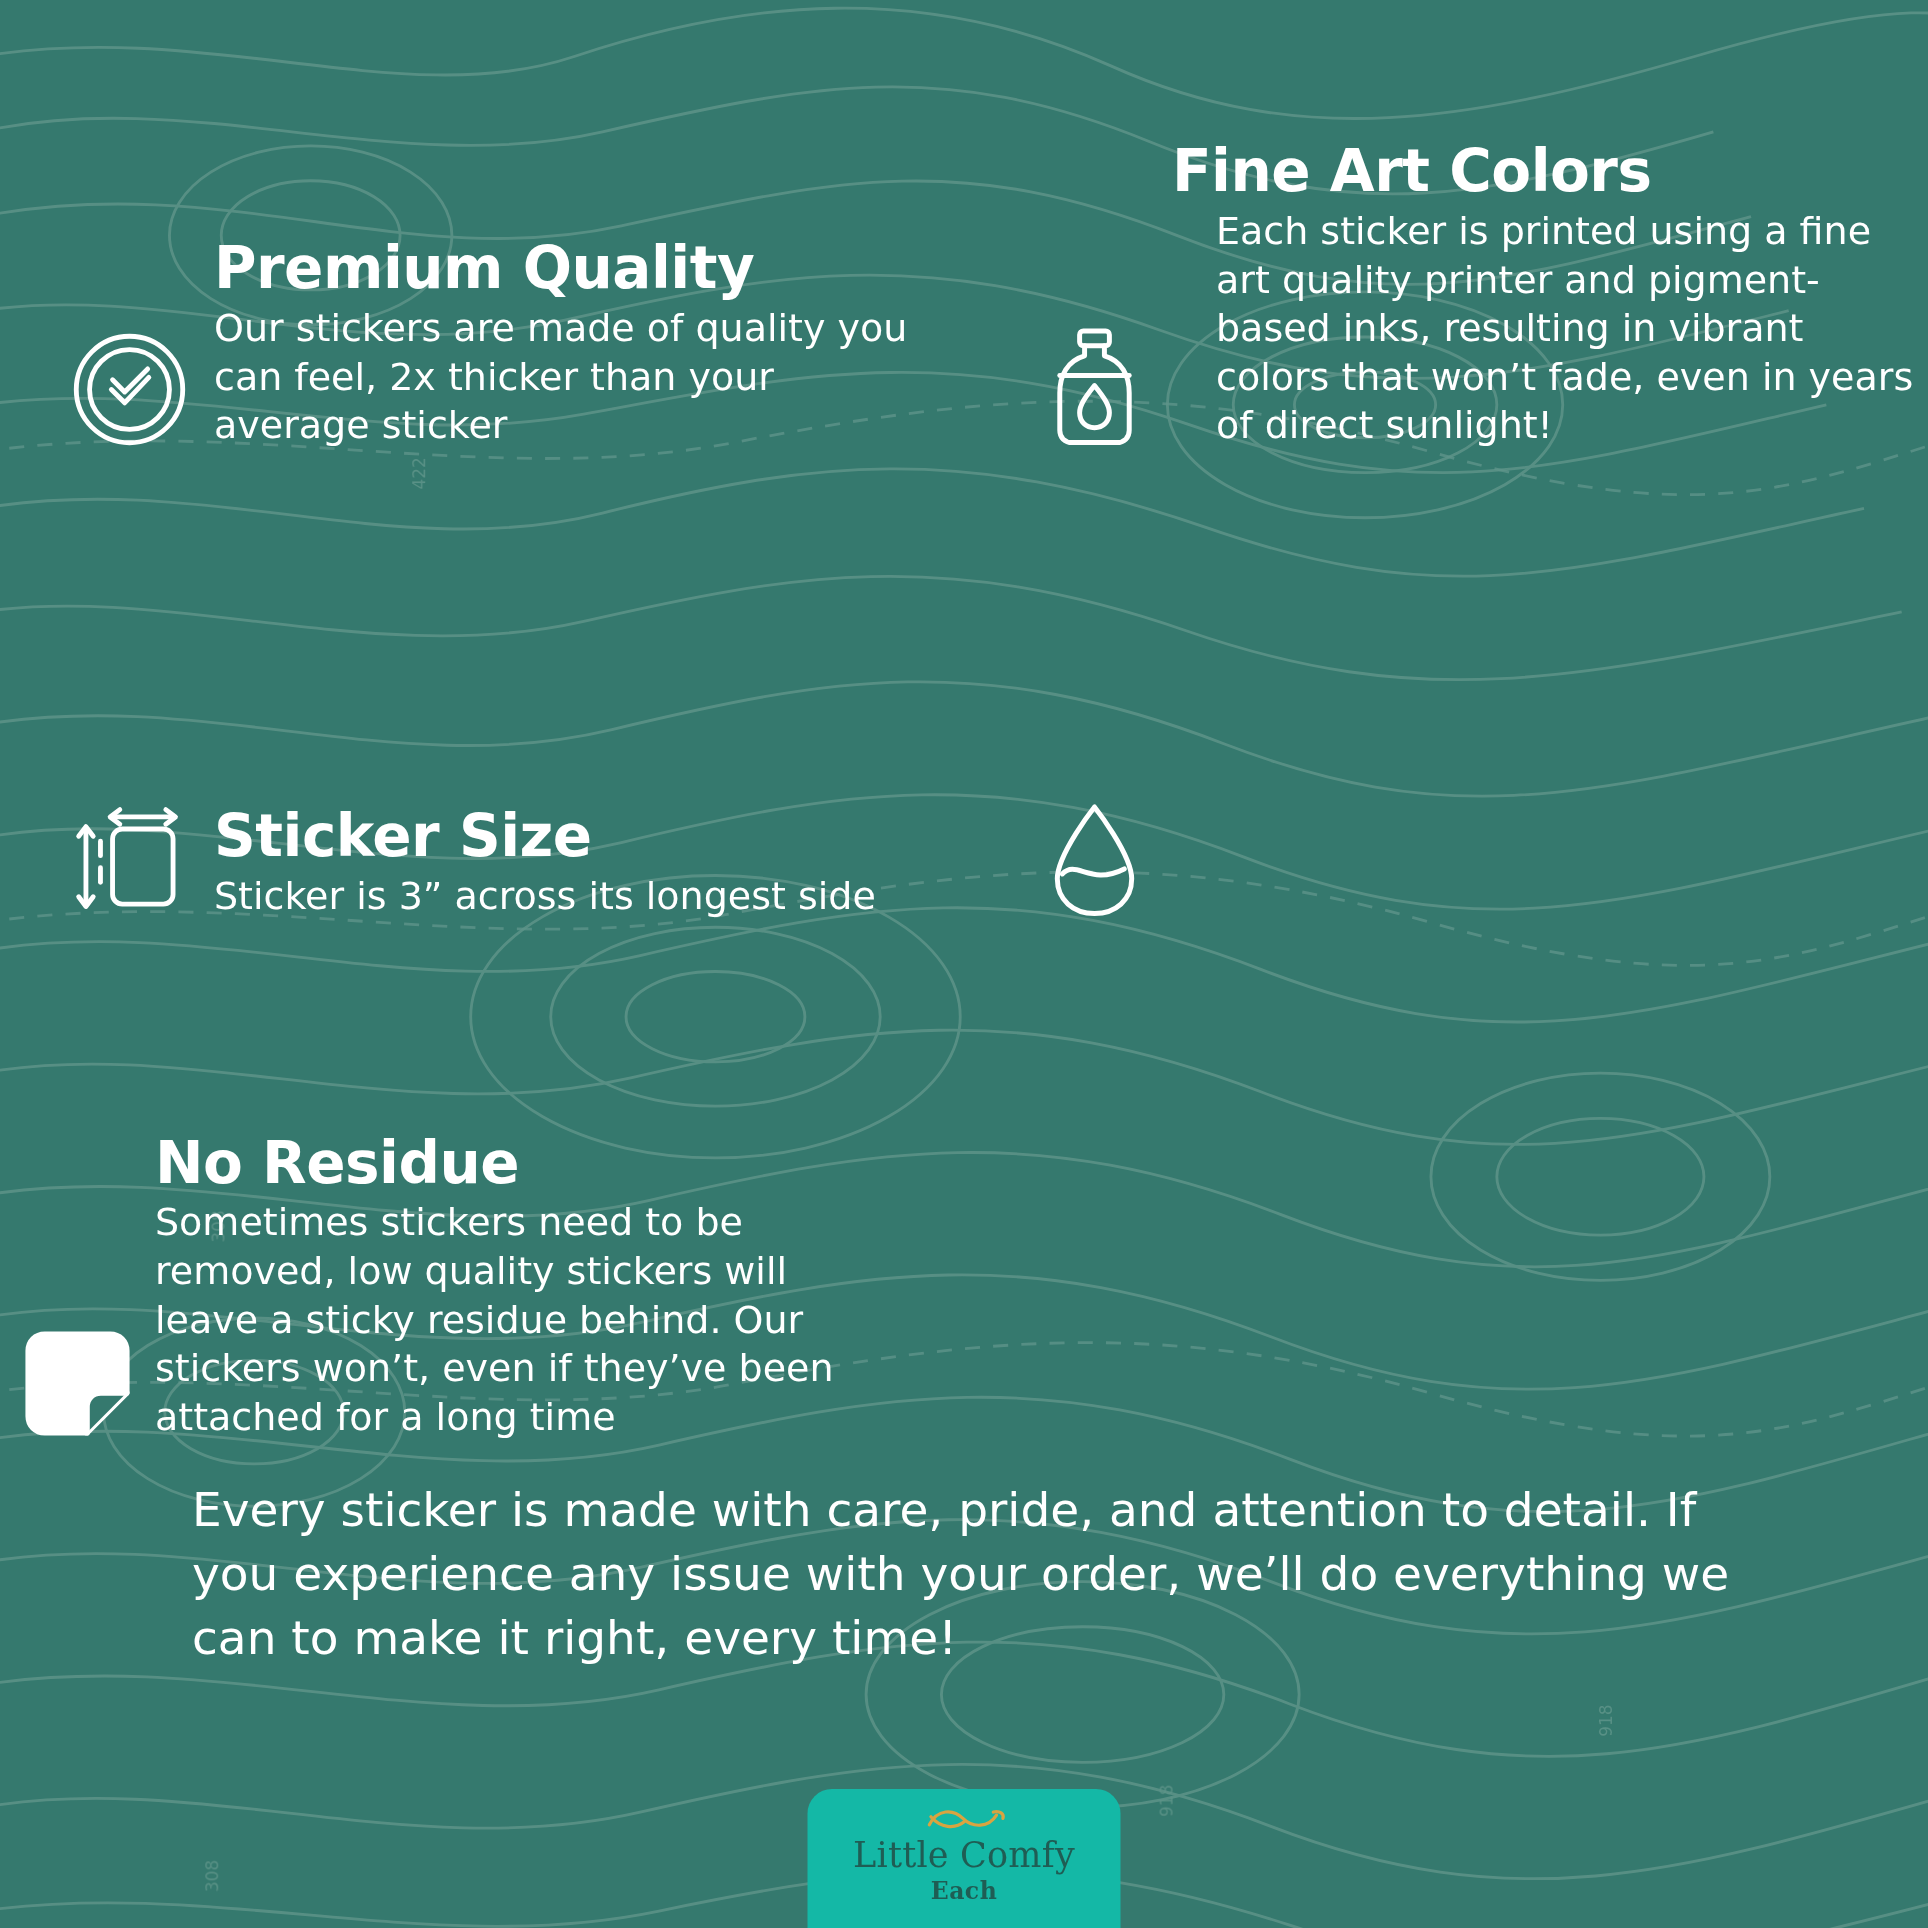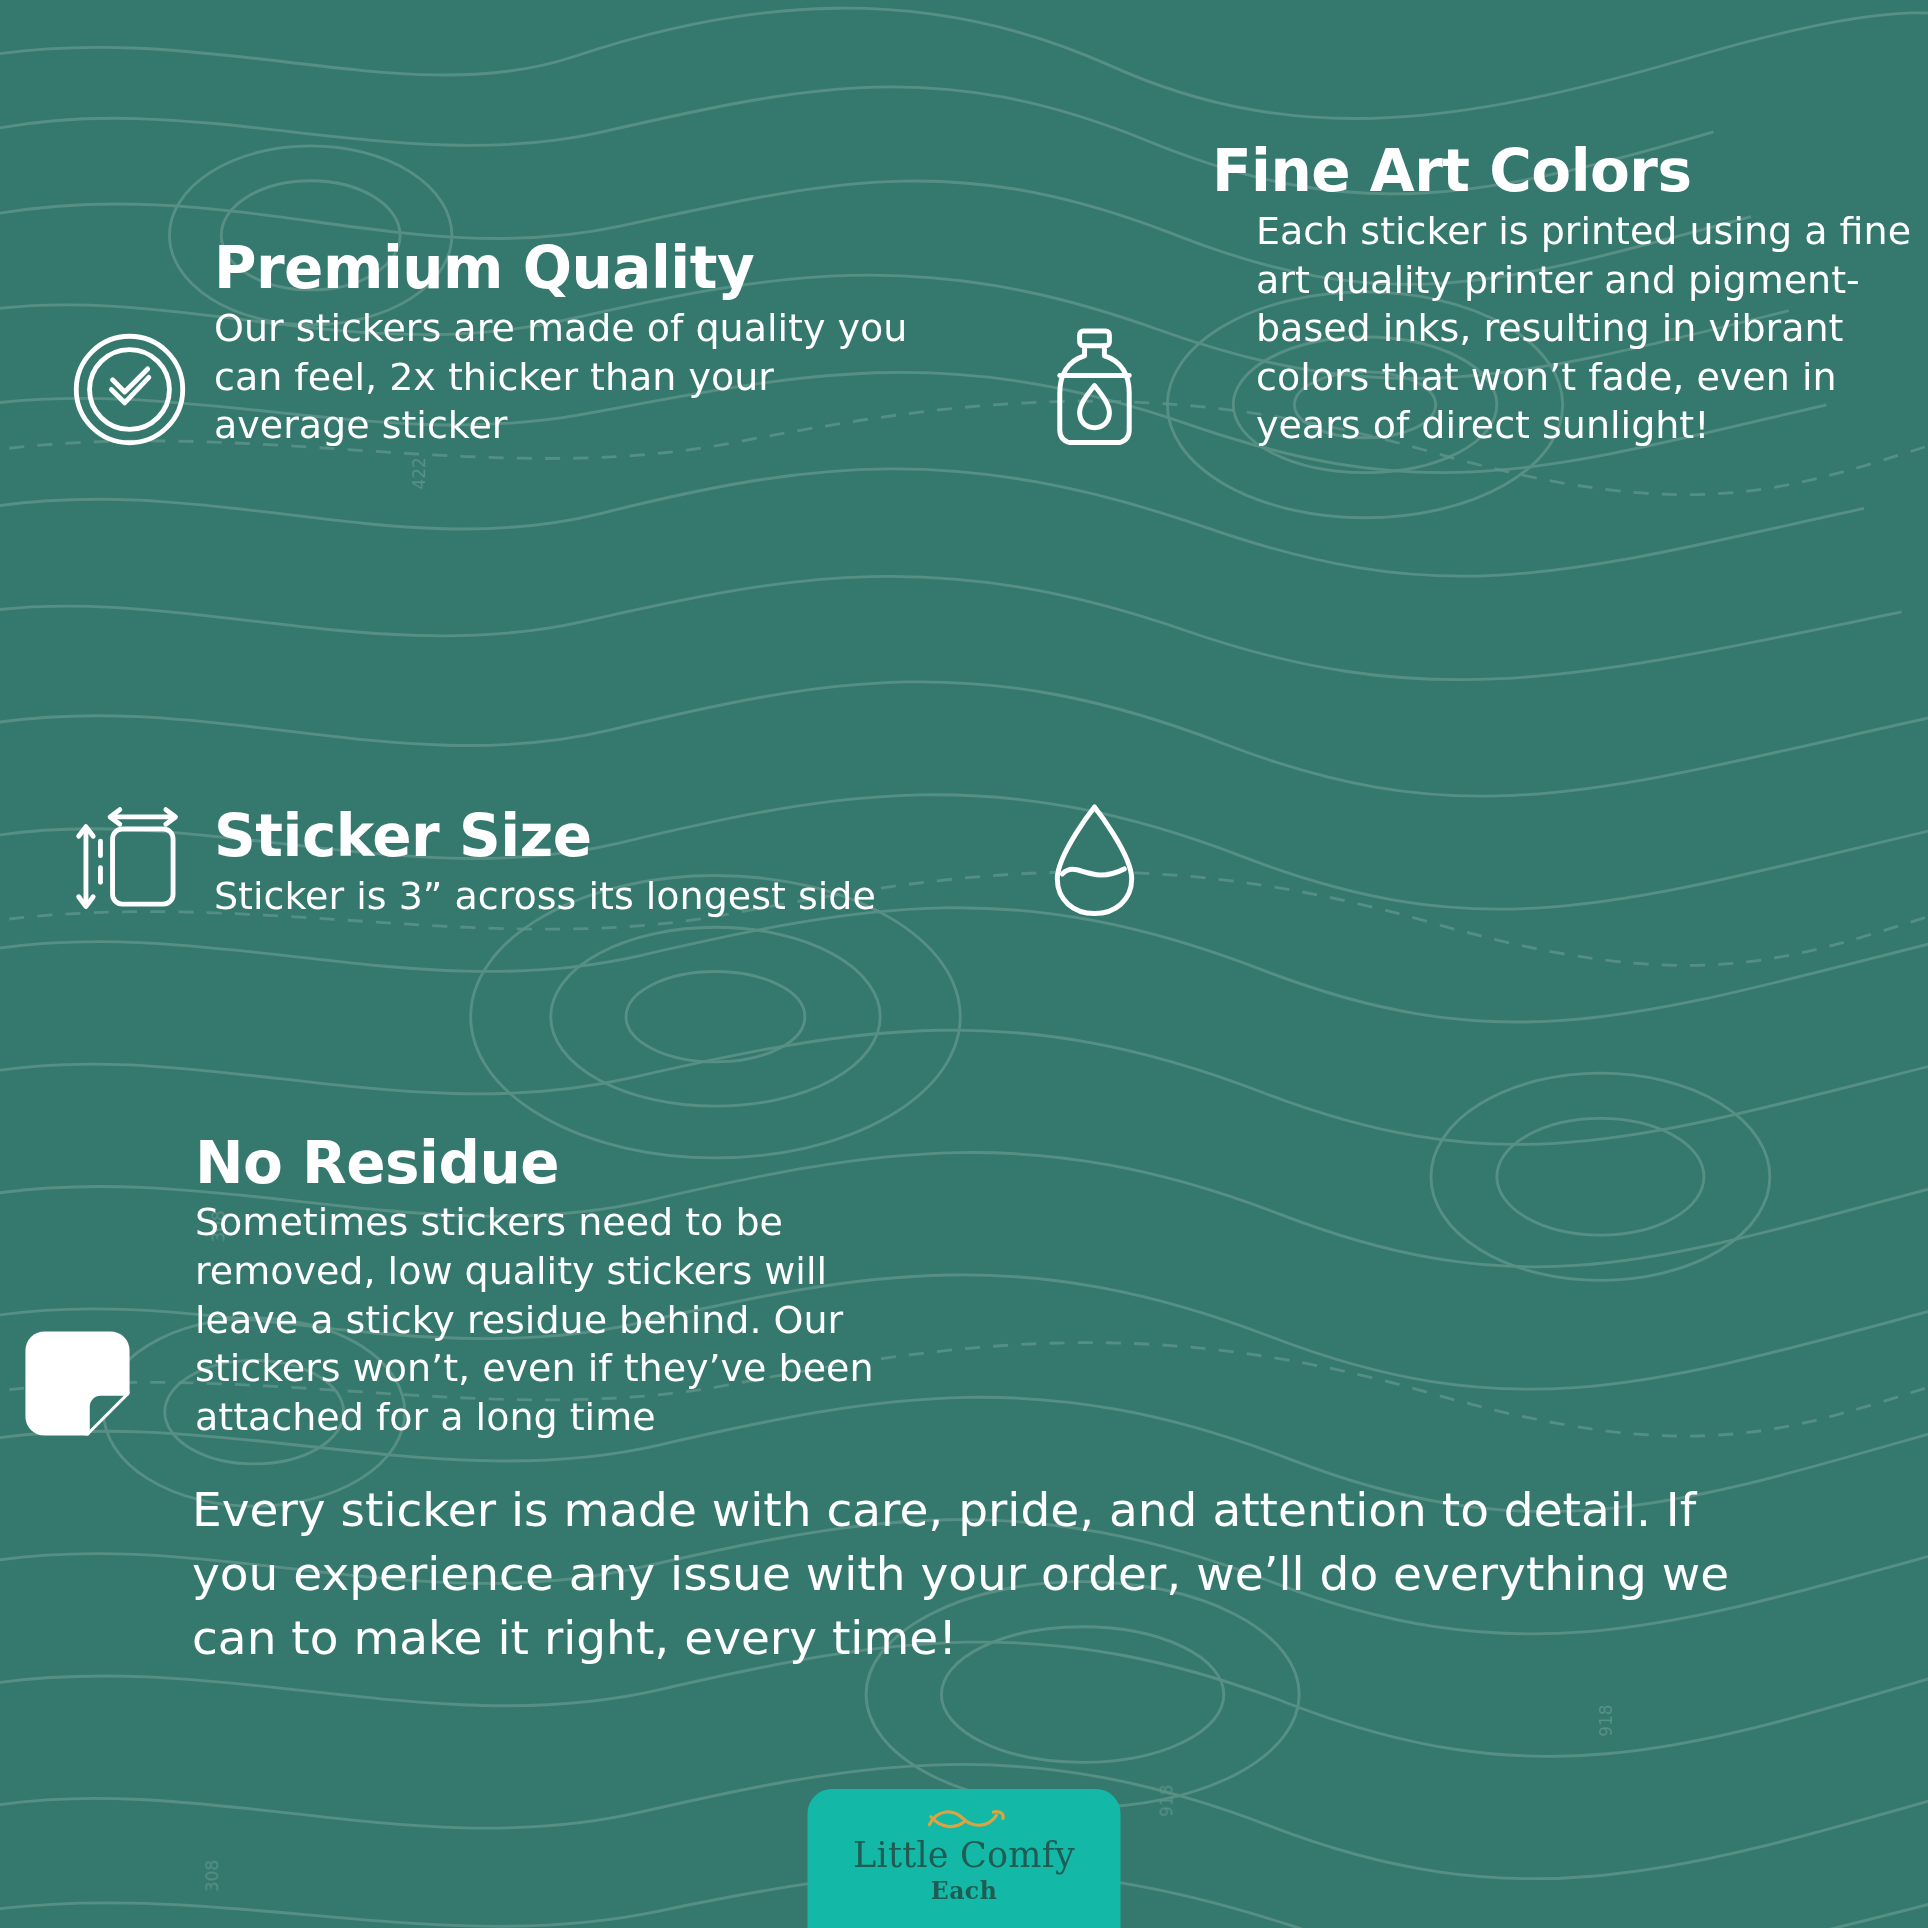--- a/index.html
+++ b/index.html
@@ -38,21 +38,21 @@
   .row {
     display: flex;
     width: 1928px;
   }
   .cell {
     display: flex;
     align-items: flex-end;
     box-sizing: border-box;
   }
   .cell.left  { width: 1017px; padding-left: 45px; }
-  .cell.right { width: 911px;  padding-left: 0px; gap: 40px; }
+  .cell.right { width: 911px;  padding-left: 0px; }
 
   .icon-wrap {
     flex: 0 0 auto;
     width: 169px;
     display: flex;
     justify-content: center;
     padding-top: 7.5px;
   }
   .icon-wrap.small { width: 155px; }
 

